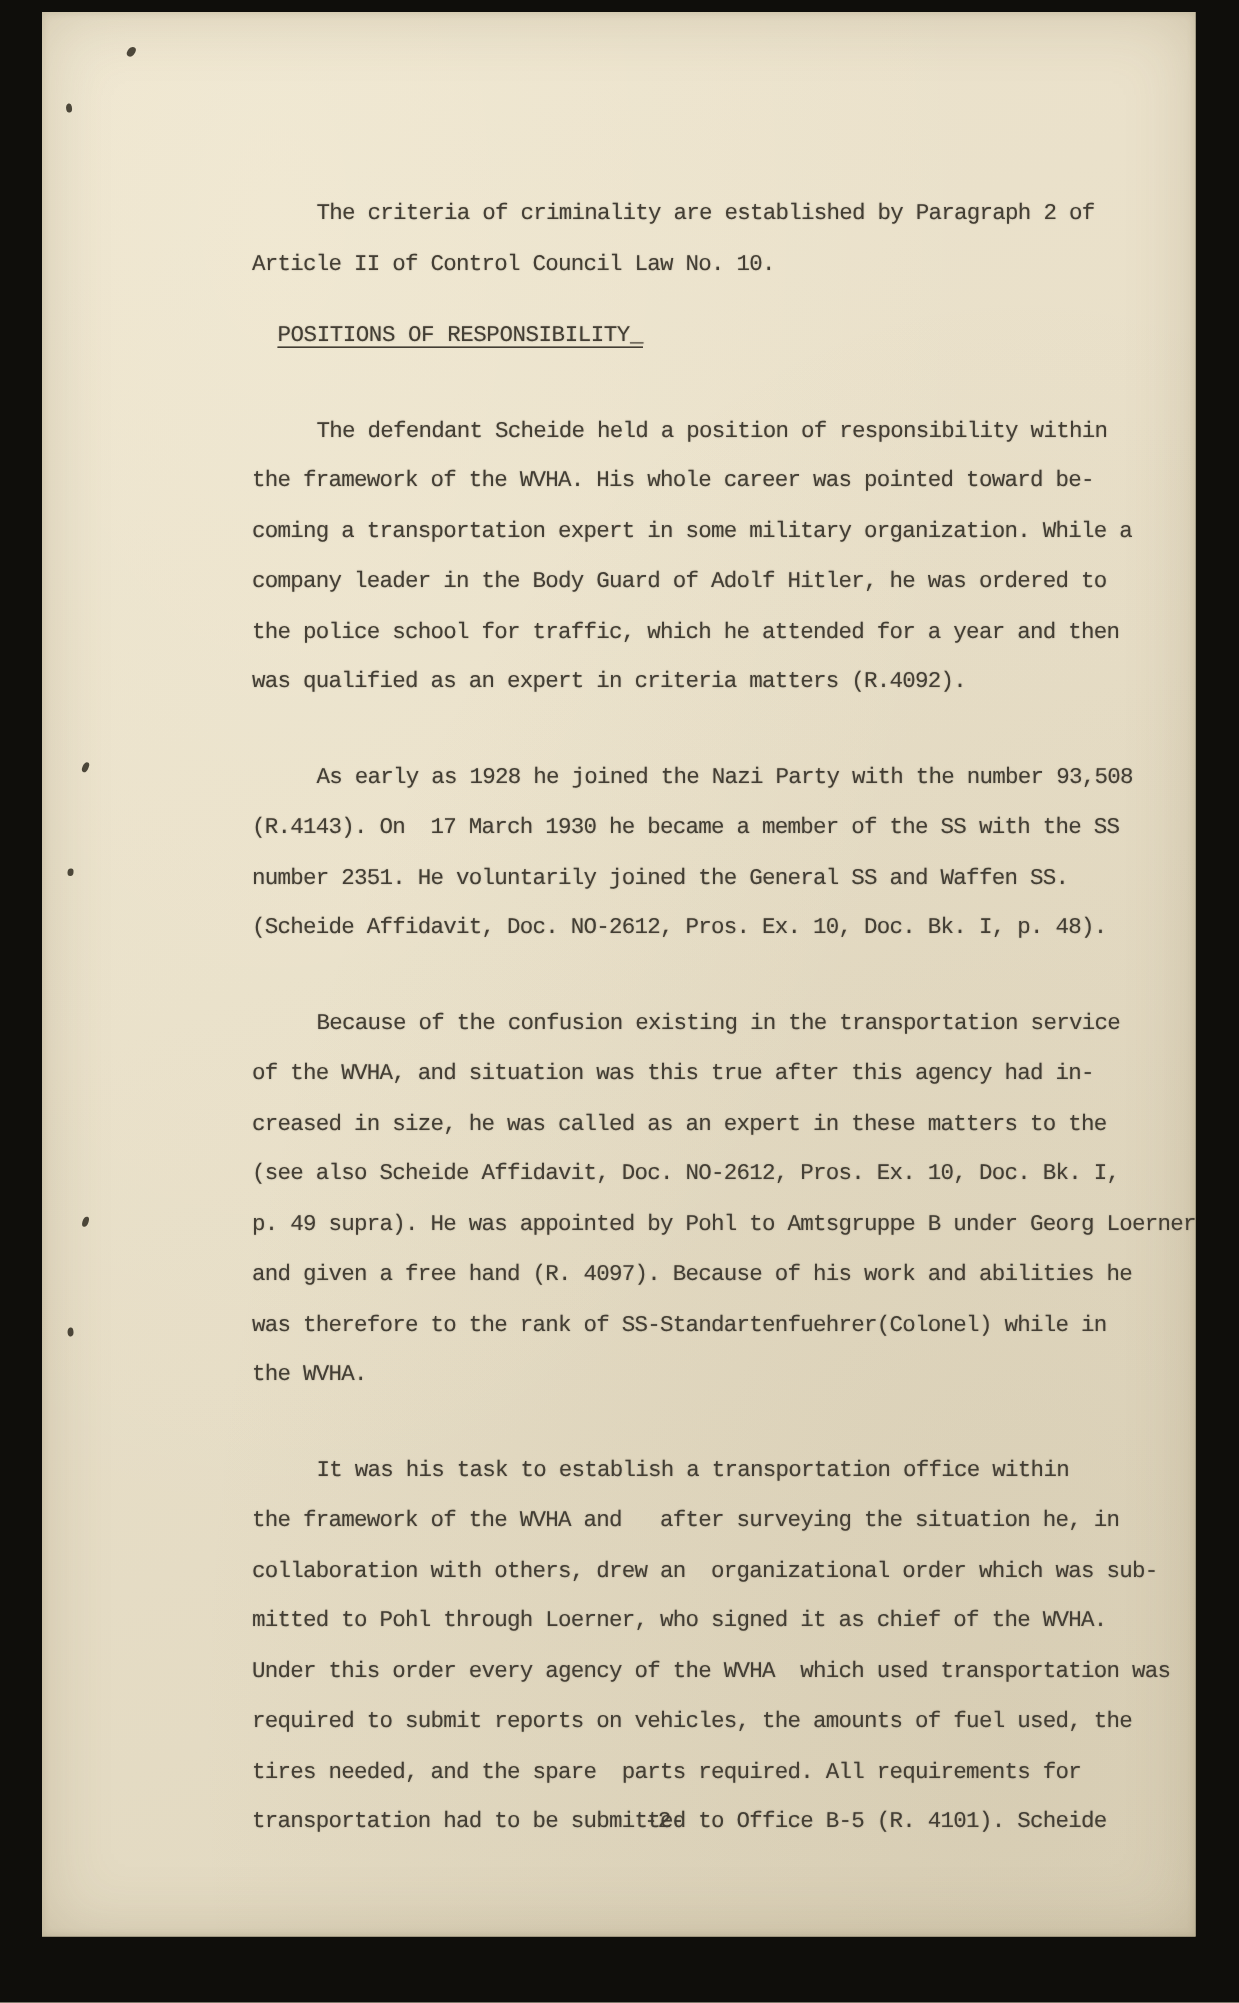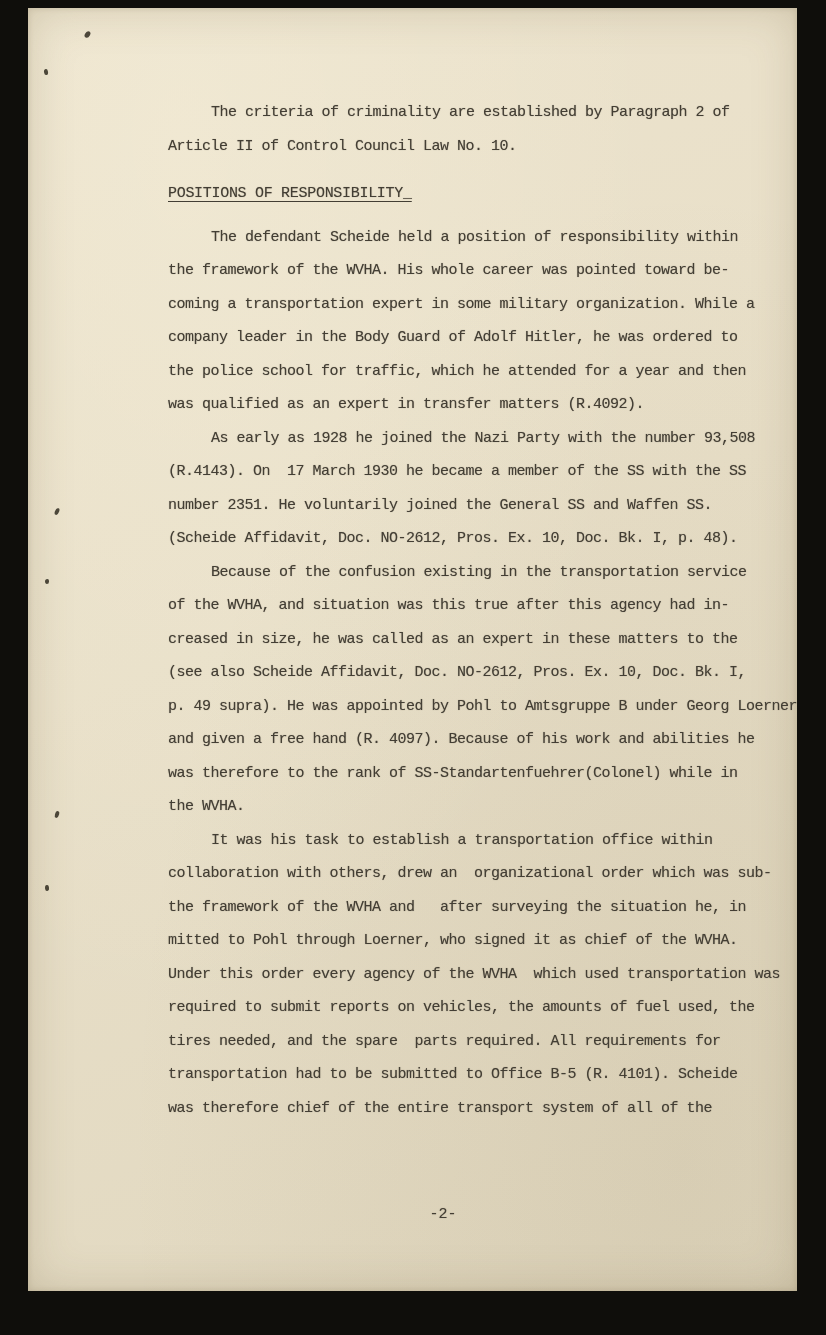--- a/index.html
+++ b/index.html
@@ -33,31 +33,32 @@
     color:var(--ink-color);
     font-size:15px;
     letter-spacing:-0.5px;
     text-shadow:0 0 1px rgba(62,56,44,0.45);
   }
   .tline{
     line-height:33.5px;
     white-space:pre;
   }
   .para{margin:0;}
-  .para .tline:first-child{text-indent:43px;}
+  .para .tline:first-child{text-indent:43px;margin-top:30px;}
   .heading{
     margin:14px 0 10px 0;
     font-size:15px;
     font-weight:normal;
     line-height:33.5px;
     letter-spacing:-0.3px;
   }
   .heading-text{
     text-decoration:underline;
     text-underline-offset:4px;
+    margin-left:17px;
   }
   .page-number{
     position:absolute;
     top:1197px;left:140px;width:550px;
     text-align:center;
     color:var(--ink-color);
     font-size:15px;
     line-height:20px;
     text-shadow:0 0 1px rgba(62,56,44,0.45);
   }
@@ -95,21 +96,21 @@
     <h2 class="heading">
       <span class="heading-text">POSITIONS OF RESPONSIBILITY_</span>
     </h2>
 
     <div class="para">
         <div class="tline">The defendant Scheide held a position of responsibility within</div>
         <div class="tline">the framework of the WVHA. His whole career was pointed toward be-</div>
         <div class="tline">coming a transportation expert in some military organization. While a</div>
         <div class="tline">company leader in the Body Guard of Adolf Hitler, he was ordered to</div>
         <div class="tline">the police school for traffic, which he attended for a year and then</div>
-        <div class="tline">was qualified as an expert in transfer matters (R.4092).</div>
+        <div class="tline">was qualified as an expert in criteria matters (R.4092).</div>
       </div>
 
     <div class="para">
         <div class="tline">As early as 1928 he joined the Nazi Party with the number 93,508</div>
         <div class="tline">(R.4143). On  17 March 1930 he became a member of the SS with the SS</div>
         <div class="tline">number 2351. He voluntarily joined the General SS and Waffen SS.</div>
         <div class="tline">(Scheide Affidavit, Doc. NO-2612, Pros. Ex. 10, Doc. Bk. I, p. 48).</div>
       </div>
 
     <div class="para">
@@ -118,27 +119,26 @@
         <div class="tline">creased in size, he was called as an expert in these matters to the</div>
         <div class="tline">(see also Scheide Affidavit, Doc. NO-2612, Pros. Ex. 10, Doc. Bk. I,</div>
         <div class="tline">p. 49 supra). He was appointed by Pohl to Amtsgruppe B under Georg Loerner</div>
         <div class="tline">and given a free hand (R. 4097). Because of his work and abilities he</div>
         <div class="tline">was therefore to the rank of SS-Standartenfuehrer(Colonel) while in</div>
         <div class="tline">the WVHA.</div>
       </div>
 
     <div class="para">
         <div class="tline">It was his task to establish a transportation office within</div>
+        <div class="tline">the framework of the WVHA and   after surveying the situation he, in</div>
         <div class="tline">collaboration with others, drew an  organizational order which was sub-</div>
-        <div class="tline">the framework of the WVHA and   after surveying the situation he, in</div>
         <div class="tline">mitted to Pohl through Loerner, who signed it as chief of the WVHA.</div>
         <div class="tline">Under this order every agency of the WVHA  which used transportation was</div>
         <div class="tline">required to submit reports on vehicles, the amounts of fuel used, the</div>
         <div class="tline">tires needed, and the spare  parts required. All requirements for</div>
         <div class="tline">transportation had to be submitted to Office B-5 (R. 4101). Scheide</div>
-        <div class="tline">was therefore chief of the entire transport system of all of the</div>
       </div>
 
   </div>
 
   <div class="page-number">-2-</div>
 
 </div>
 
 </body></html>

